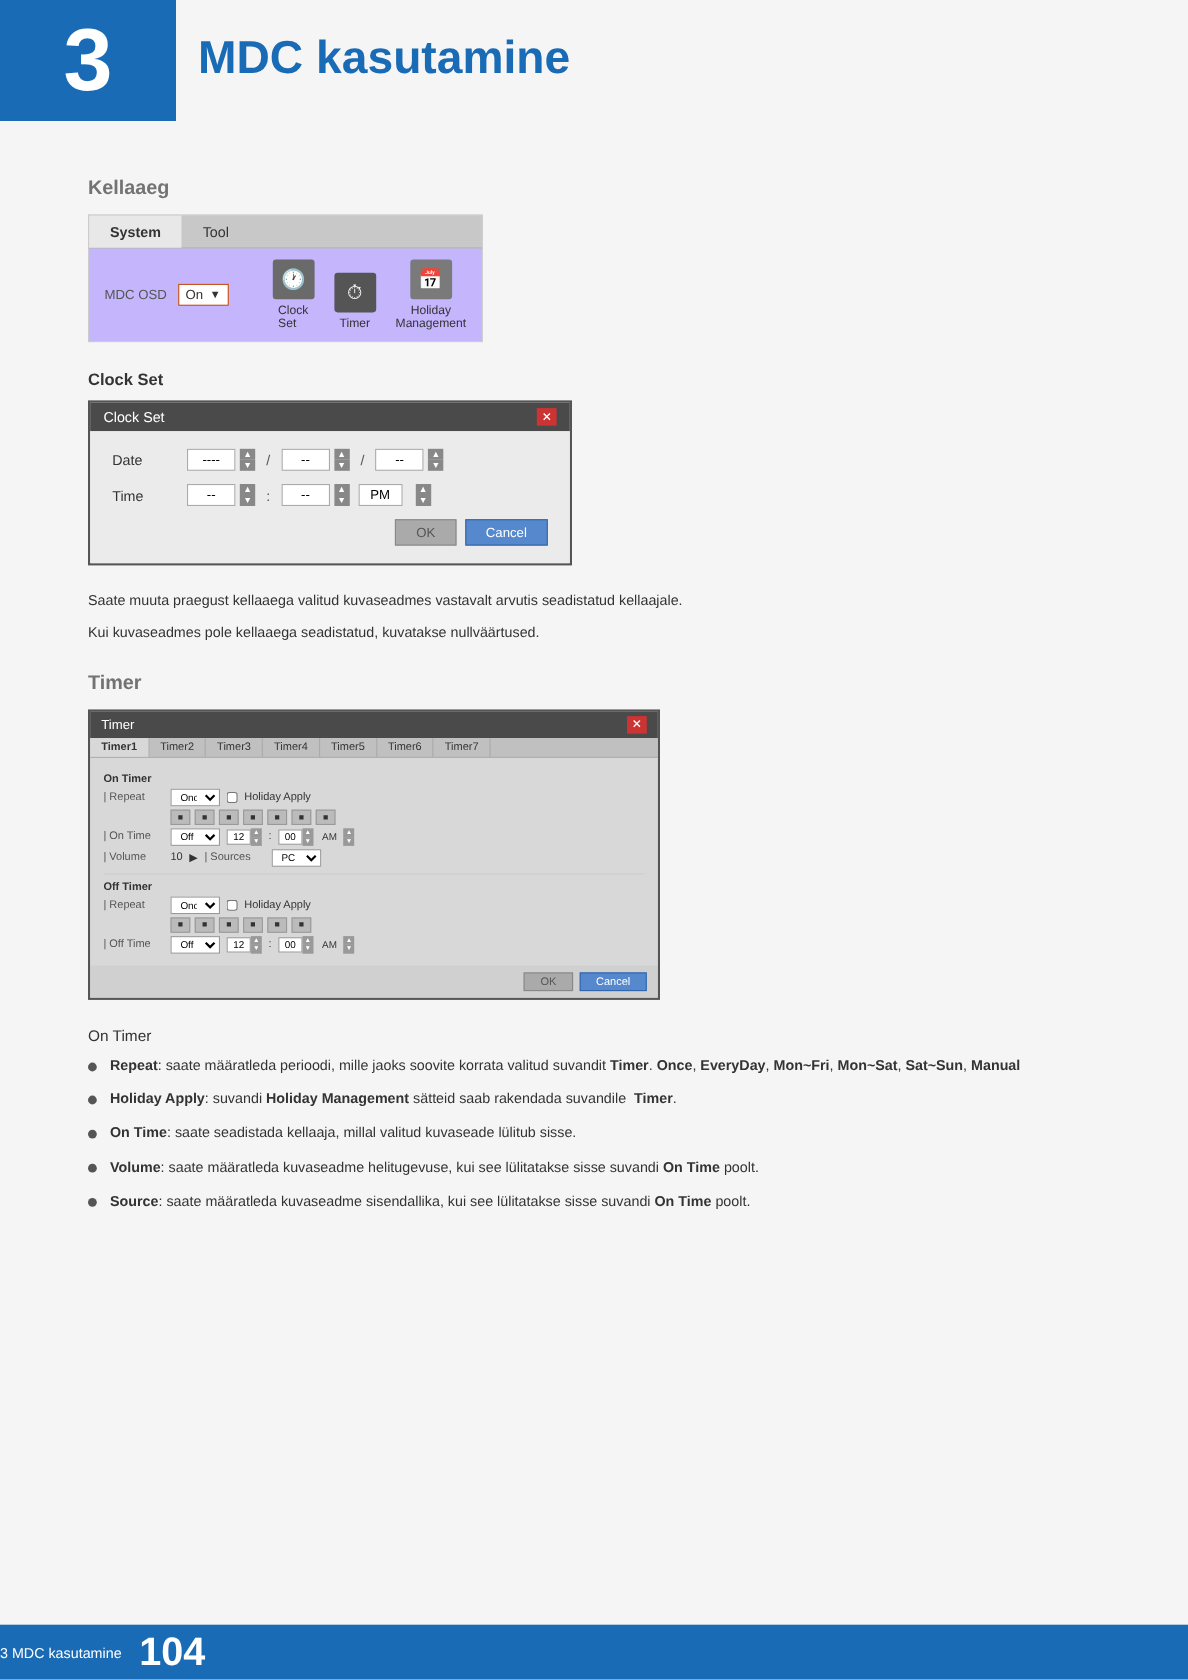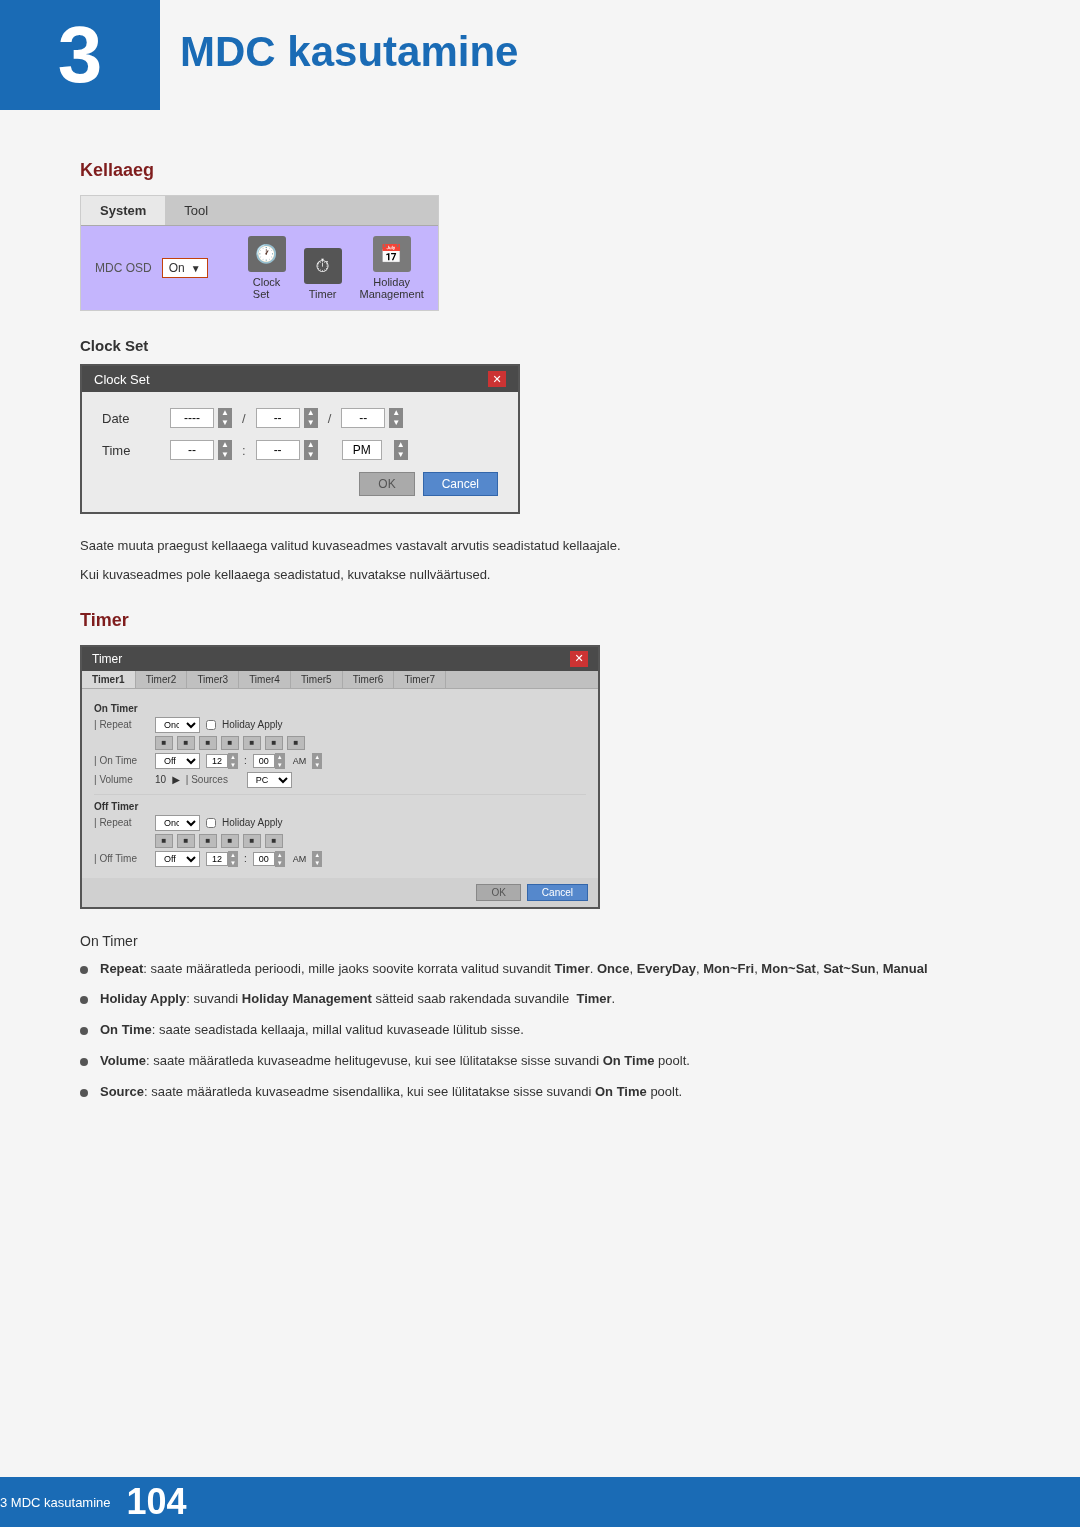--- a/index.html
+++ b/index.html
@@ -43,21 +43,21 @@
       position: absolute;
       top: 130px;
       left: 80px;
       right: 80px;
     }
 
     
     .section-heading {
       font-size: 18px;
       font-weight: bold;
-      color: #7f1d1d;
+      color: #737373;
       margin-bottom: 14px;
       margin-top: 30px;
     }
 
     
     .ui-mockup {
       border: 1px solid #ccc;
       background: #d8d8d8;
       display: inline-block;
       margin-bottom: 10px;
@@ -548,21 +548,21 @@
           </div>
         </div>
         <span class="separator">:</span>
         <div class="spinner-group">
           <input class="spinner-input" type="text" value="--" style="">
           <div class="spinner-arrows">
             <button class="spinner-arrow">▲</button>
             <button class="spinner-arrow">▼</button>
           </div>
         </div>
-        <div class="spinner-group" style="margin-left:16px;gap:12px;">
+        <div class="spinner-group" style="margin-left:0;gap:12px;">
           <input class="spinner-input pm-select" type="text" value="PM" style="">
           <div class="spinner-arrows">
             <button class="spinner-arrow">▲</button>
             <button class="spinner-arrow">▼</button>
           </div>
         </div>
       </div>
 
       <div class="dialog-footer">
         <button class="btn-ok">OK</button>

